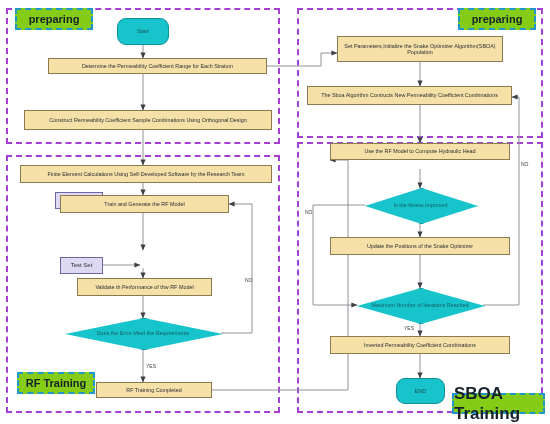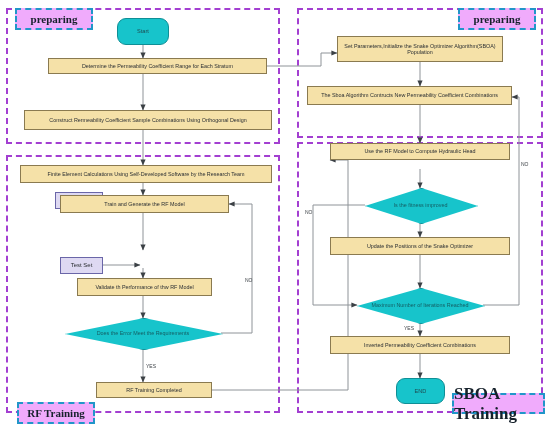--- a/index.html
+++ b/index.html
@@ -1,21 +1,21 @@
 <!DOCTYPE html>
 <html><head>
 <meta charset="utf-8">
 <style>
   html,body{margin:0;padding:0;background:#ffffff;}
   body{font-family:"Liberation Sans",sans-serif;}
   #canvas{position:relative;width:550px;height:424px;background:#fff;overflow:hidden;}
   svg#wires{position:absolute;left:0;top:0;width:550px;height:424px;}
   .group{position:absolute;border:2px dashed #a33fd1;background:transparent;box-sizing:border-box;}
-  .grouplabel{position:absolute;border:2px dashed #2196c9;background:#f0abfc;
-    font-family:Liberation Serif, serif;font-weight:bold;color:#16212b;
+  .grouplabel{position:absolute;border:2px dashed #2196c9;background:#84cc16;
+    font-family:Liberation Sans, sans-serif;font-weight:bold;color:#16212b;
     display:flex;align-items:center;justify-content:center;box-sizing:border-box;}
   .node{position:absolute;box-sizing:border-box;display:flex;align-items:center;
     justify-content:center;text-align:center;line-height:1.15;color:#2b2f33;}
   .proc{background:#f5e1a8;border:1px solid #8a7a50;font-size:5.4px;}
   .data{background:#ded9f2;border:1px solid #6a66a8;font-size:6px;}
   .term{background:#17c4cb;border:1px solid #0f8f96;border-radius:9px;font-size:5.6px;color:#1e4c52;}
   .diamond{font-size:5.4px;color:#145e63;}
   .diamond .dshape{position:absolute;left:0;top:0;width:100%;height:100%;
     background:#17c4cb;border:1px solid #0f8f96;
     clip-path:polygon(50% 0%,100% 50%,50% 100%,0% 50%);}
@@ -117,17 +117,17 @@
 
   <div class="node term" style="left:396px;top:378px;width:49px;height:26px;">END</div>
 
   <div class="edgelabel" style="left:245px;top:277px;">NO</div>
   <div class="edgelabel" style="left:146px;top:363px;">YES</div>
   <div class="edgelabel" style="left:305px;top:209px;">NO</div>
   <div class="edgelabel" style="left:521px;top:161px;">NO</div>
   <div class="edgelabel" style="left:404px;top:325px;">YES</div>
 
   <div class="grouplabel" style="left:15px;top:8px;width:78px;height:22px;font-size:11px;">preparing</div>
-  <div class="grouplabel" style="left:17px;top:372px;width:78px;height:22px;font-size:11px;margin-top:30px;">RF Training</div>
+  <div class="grouplabel" style="left:17px;top:372px;width:78px;height:22px;font-size:11px;">RF Training</div>
   <div class="grouplabel" style="left:458px;top:8px;width:78px;height:22px;font-size:11px;">preparing</div>
   <div class="grouplabel" style="left:452px;top:393px;width:93px;height:21px;font-size:17px;">SBOA Training</div>
 
 </div>
 
 </body></html>

